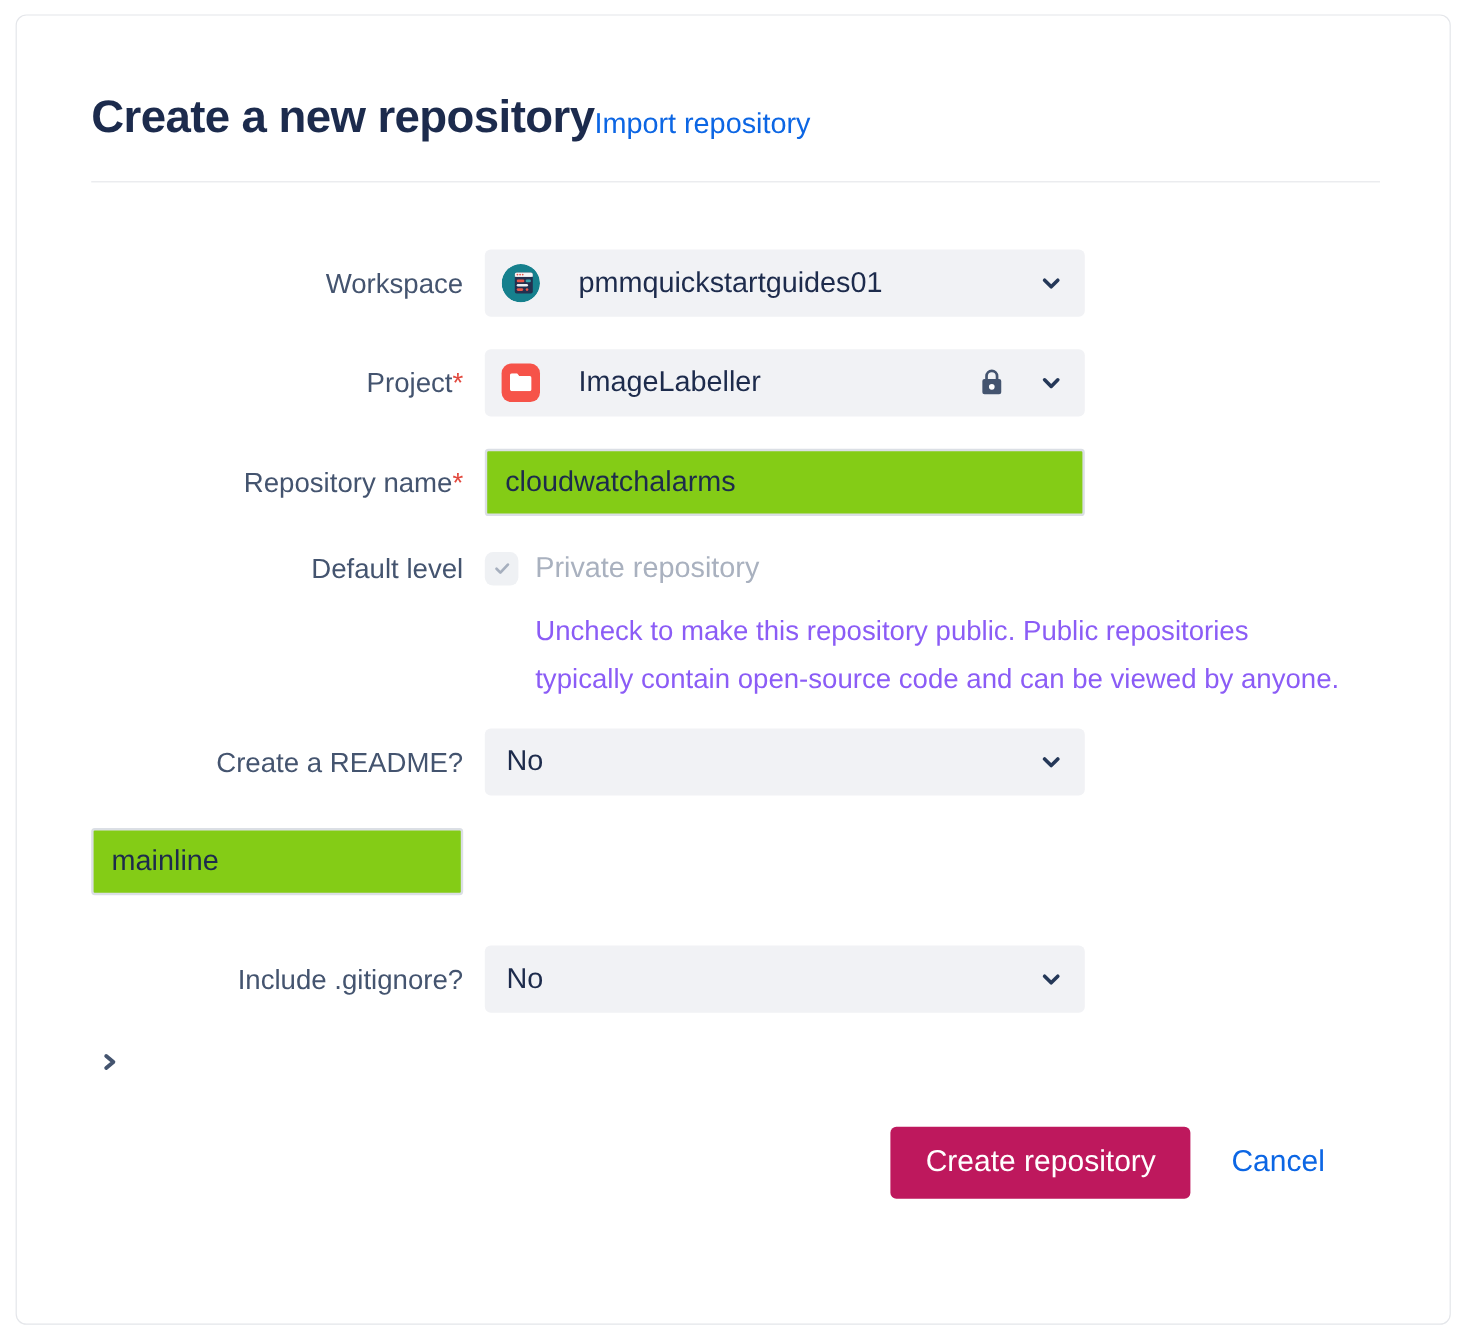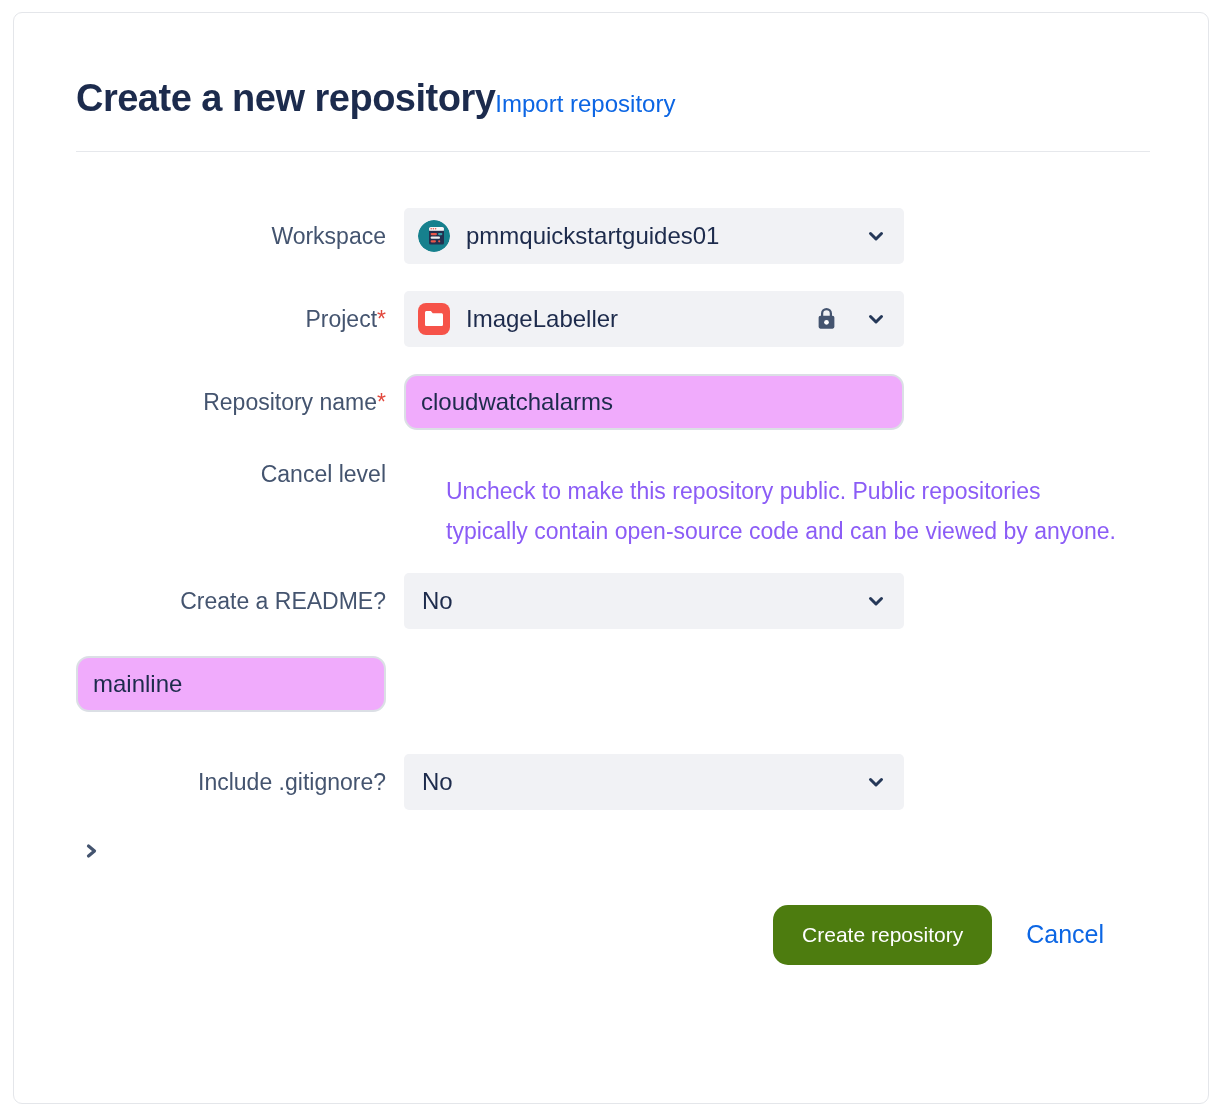--- a/index.html
+++ b/index.html
@@ -49,29 +49,29 @@
   .label-narrow { max-width:175px; }
   .select {
     height:56px;
     background:#F1F2F5;
     border-radius:5px;
     display:flex; align-items:center;
     padding:0 18px 0 14px;
     font-size:24px; color:#1D2B4C;
     cursor:pointer;
   }
-  .select .value { margin-left:16px; }
+  .select .value { margin-left:32px; }
   .select .trailing { margin-left:auto; display:flex; align-items:center; gap:26px; }
   .select-plain { padding-left:18px; }
   .select-plain .value { margin-left:0; }
   .input {
     width:100%; height:56px;
-    background:#f0abfc;
+    background:#84cc16;
     border:2px solid #DBDFE5;
-    border-radius:13px;
+    border-radius:3px;
     padding:0 15px;
     font-size:24px; color:#1D2B4C;
     font-family:inherit;
     outline:none;
   }
   .avatar {
     width:32px; height:32px; border-radius:50%;
     overflow:hidden; flex:0 0 auto;
   }
   .project-icon {
@@ -101,24 +101,24 @@
     cursor:pointer; width:max-content;
   }
   .advanced-text { font-size:24px; color:#0C66E4; }
   .actions {
     display:flex; justify-content:flex-end; align-items:center;
     gap:34px;
     margin-top:44px;
     padding-right:46px;
   }
   .btn-primary {
-    background:#4d7c0f; color:#ffffff;
-    font-size:21px; font-family:inherit;
+    background:#be185d; color:#ffffff;
+    font-size:25px; font-family:inherit;
     height:60px; padding:0 29px;
-    border:none; border-radius:15px;
+    border:none; border-radius:5px;
     cursor:pointer;
   }
   .cancel-link { font-size:25px; color:#0C66E4; text-decoration:none; cursor:pointer; }
   .chev { display:block; }
 </style>
 </head>
 <body>
 
 <div class="card">
 
@@ -177,22 +177,30 @@
         </span>
       </div>
     </div>
 
     <div class="row">
       <div class="label"><span>Repository name</span><span class="asterisk">*</span></div>
       <input class="input" type="text" value="cloudwatchalarms" style="">
     </div>
 
     <div class="row row-access">
-      <div class="label">Cancel level</div>
+      <div class="label">Default level</div>
       <div>
+        <div class="checkbox-line">
+          <span class="checkbox">
+            <svg width="17" height="17" viewBox="0 0 18 18">
+                <path d="M4 9.5l3.4 3.4L14 5.8" stroke="#A6AFBE" stroke-width="2.4" fill="none" stroke-linecap="round" stroke-linejoin="round"></path>
+              </svg>
+          </span>
+          <span class="checkbox-label">Private repository</span>
+        </div>
         <div class="help">Uncheck to make this repository public. Public repositories typically contain open-source code and can be viewed by anyone.</div>
       </div>
     </div>
 
     <div class="row">
       <div class="label">Create a README?</div>
       <div class="select select-plain">
         <span class="value">No</span>
         <span class="trailing">
           <svg class="chev" width="20" height="20" viewBox="0 0 20 20">

